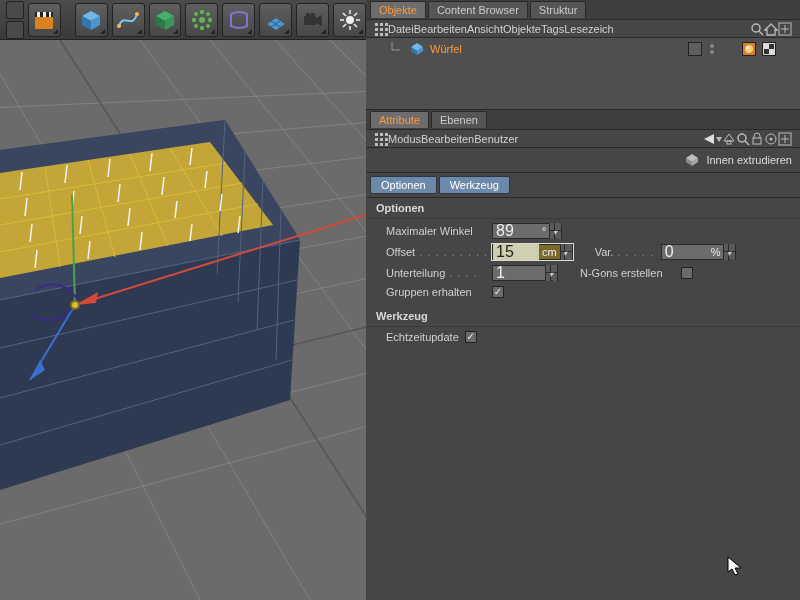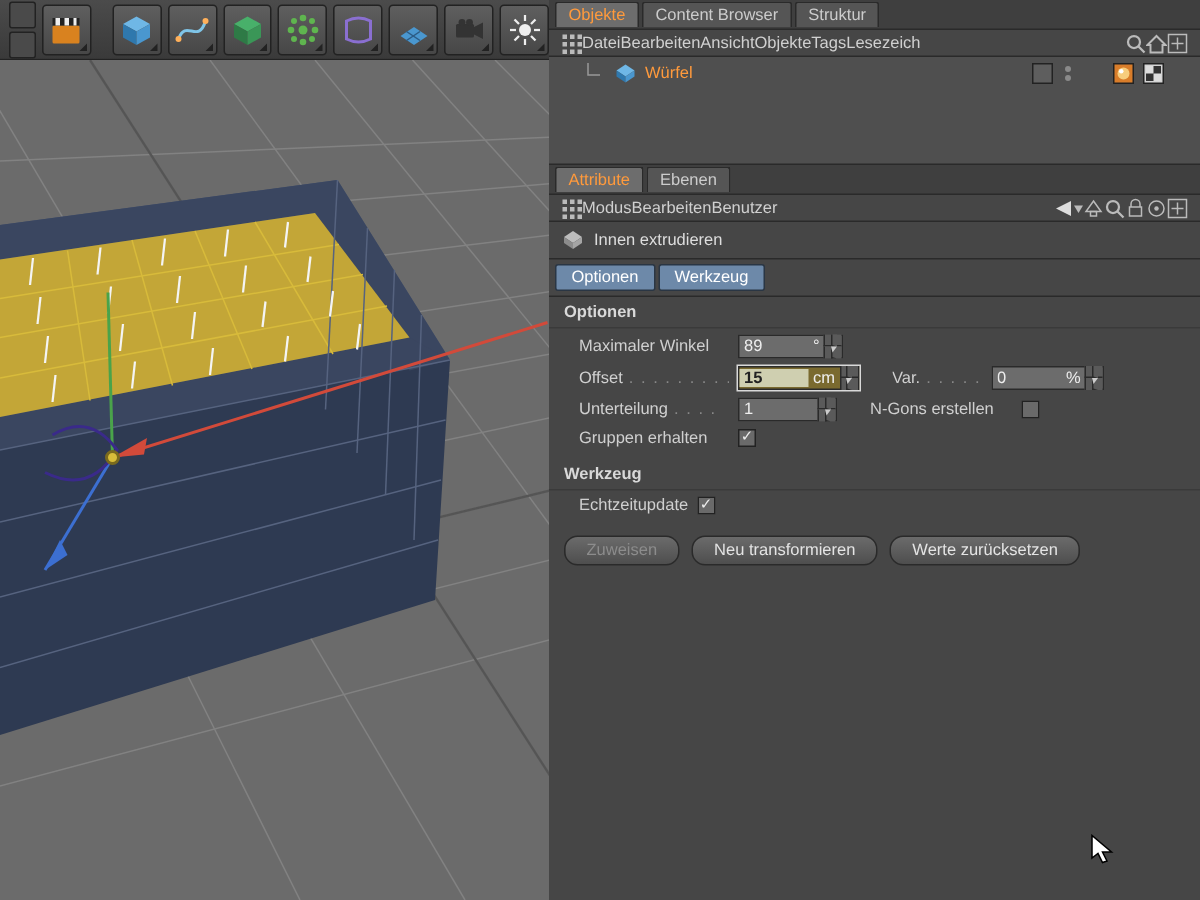--- a/index.html
+++ b/index.html
@@ -46,33 +46,33 @@
 
   #obj-body { height:72px; background:#4f4f4f; border-bottom:1px solid #2a2a2a; padding:4px 24px;}
   .obj-row { display:flex; align-items:center; gap:6px; color:#ddd;}
   .tree-ico { width:14px; height:14px; }
   .tag-box { width:14px; height:14px; border:1px solid #222; background:#5e5e5e;}
   .tag-orange { background:#d97d2a;}
   .obj-name { color:#ff9a3c; }
 
   
   #attr-head .tab.active { color:#ff9a3c;}
-  #tool-title { display:flex; align-items:center; gap:6px; padding:4px 8px; color:#ddd; border-bottom:1px solid #2a2a2a;}
+  #tool-title { display:flex; align-items:center; gap:6px; padding:4px 8px; color:#ddd; border-bottom:1px solid #2a2a2a;justify-content:flex-end;}
   .subtabs { display:flex; gap:2px; padding:3px 4px; border-bottom:1px solid #2a2a2a;}
   .subtab { padding:2px 10px; background:#6d89a9; color:#fff; border:1px solid #2a3644; border-radius:2px;}
 
   .sect-h { padding:4px 10px; color:#d9d9d9; font-weight:bold; border-bottom:1px solid #3a3a3a;}
   .form { padding:4px 10px 8px 20px; display:flex; flex-direction:column; gap:5px;}
   .row { display:flex; align-items:center; gap:6px; color:#d0d0d0;}
   .lbl { width:100px; white-space:nowrap; overflow:hidden;}
   .dots { color:#888; letter-spacing:1px;}
   .numbox { display:flex; align-items:center; background:#6c6c6c; border:1px solid #2a2a2a; height:16px;}
-  .numbox input { width:46px; background:transparent; border:none; color:#eee; padding:0 3px; font-size:11px; outline:none;}
+  .numbox input { width:46px; background:transparent; border:none; color:#eee; padding:0 3px; font-size:16px; outline:none;}
   .numbox.sel { outline:1px solid #d9d9d9; background:#7a6a2f;}
-  .numbox.sel input { background:#cfcfb0; color:#222;font-weight:bold;}
+  .numbox.sel input { background:#cfcfb0; color:#222;}
   .unit { color:#eee; padding:0 3px;}
   .spin { width:12px; display:flex; flex-direction:column;}
   .spin div { height:8px; background:#5a5a5a; border-left:1px solid #2a2a2a; display:flex; align-items:center; justify-content:center;}
   .spin div:first-child { border-bottom:1px solid #2a2a2a;}
   .tri-up { width:0;height:0;border-left:3px solid transparent;border-right:3px solid transparent;border-bottom:4px solid #ccc;}
   .tri-dn { width:0;height:0;border-left:3px solid transparent;border-right:3px solid transparent;border-top:4px solid #ccc;}
   .chk { width:12px; height:12px; border:1px solid #222; background:#6a6a6a; display:inline-flex; align-items:center; justify-content:center;}
   .chk.on::after { content:"✓"; color:#eee; font-size:10px; line-height:10px;}
 
   .btnrow { display:flex; gap:8px; padding:6px 10px;}
@@ -491,23 +491,18 @@
     </div>
   </div>
 
   <div class="sect-h">Werkzeug</div>
   <div class="form">
     <div class="row">
       <span class="lbl" style="width:auto">Echtzeitupdate</span>
       <span class="chk on"></span>
     </div>
   </div>
-  <div class="btnrow">
-    <div class="pbtn disabled">Zuweisen</div>
-    <div class="pbtn">Neu transformieren</div>
-    <div class="pbtn">Werte zurücksetzen</div>
-  </div>
 
 </div>
 
 <svg id="cursor" width="18" height="22">
   <polygon points="1,1 1,16 5,13 8,19 11,18 8,12 14,12" fill="#fff" stroke="#000" stroke-width="1"></polygon>
 </svg>
 
 </body></html>

